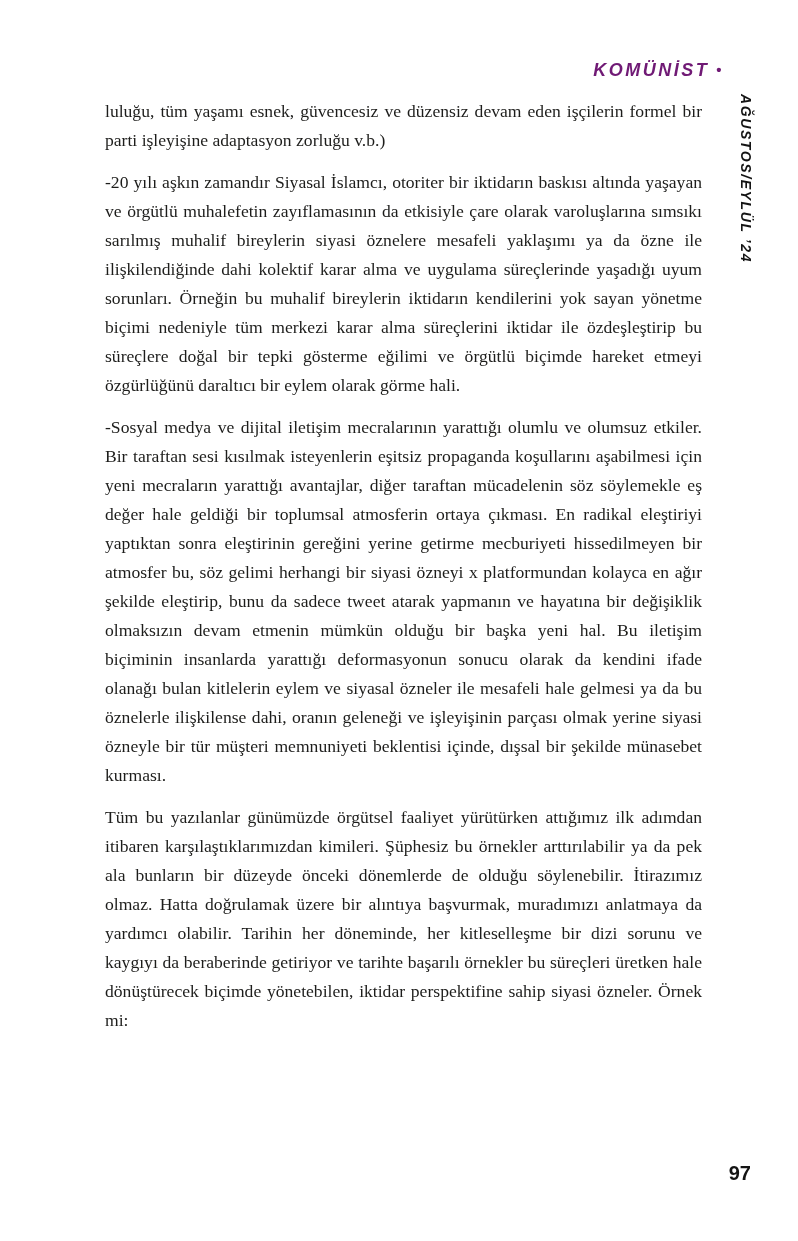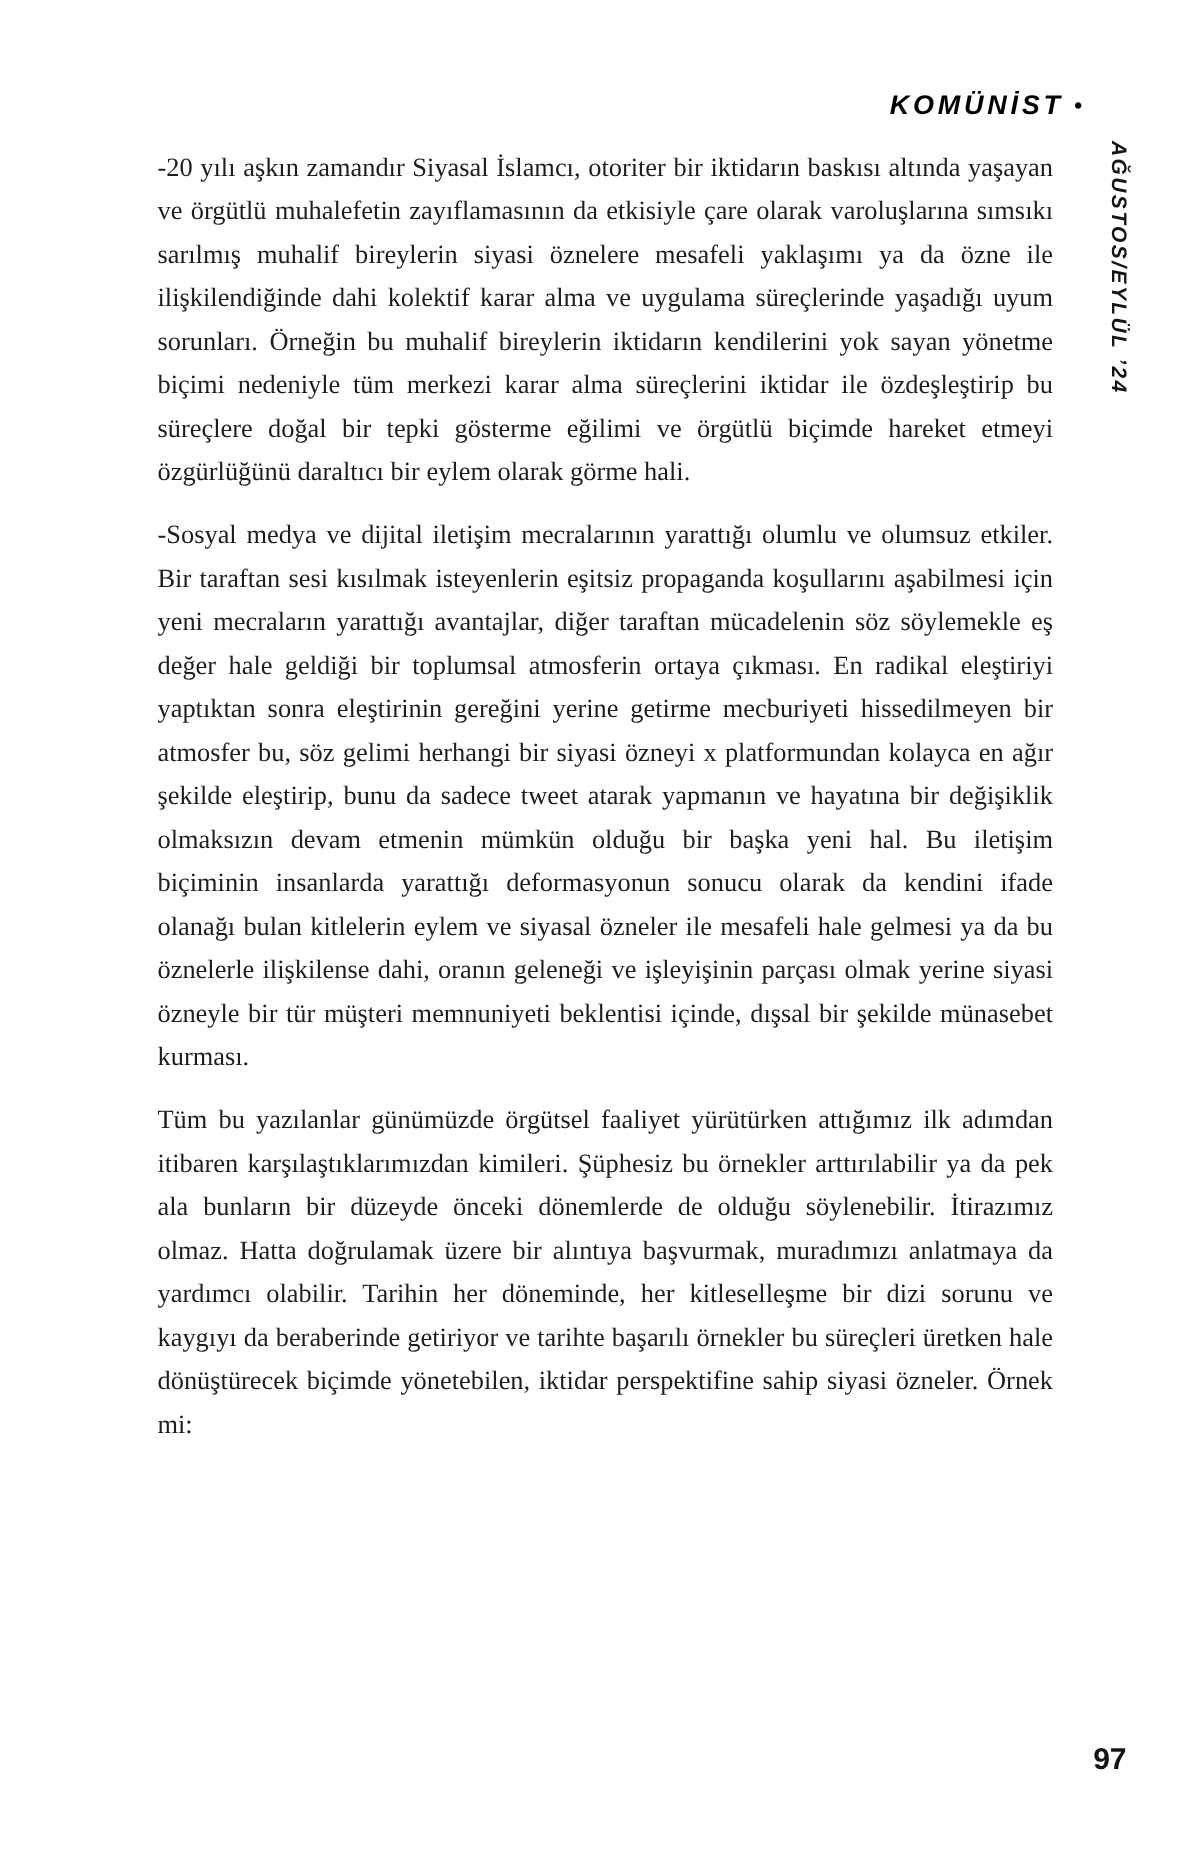--- a/index.html
+++ b/index.html
@@ -15,21 +15,21 @@
     background: #ffffff;
   }
   .masthead {
     position: absolute;
     top: 60px; right: 74px;
     font-family: "Liberation Sans", sans-serif;
     font-weight: bold;
     font-style: italic;
     font-size: 18px;
     letter-spacing: 2.5px;
-    color: #000000;
+    color: #701a75;
     white-space: nowrap;
   }
   .mag-bullet {
     margin-left: 7px;
     font-style: normal;
     font-size: 15px;
     vertical-align: 1px;
   }
   .issue-date {
     position: absolute;
@@ -68,20 +68,21 @@
 
 <div class="page">
 
   <header class="masthead">
     <span class="mag-title">KOMÜNİST</span><span class="mag-bullet">•</span>
   </header>
 
   <aside class="issue-date">AĞUSTOS/EYLÜL ’24</aside>
 
   <main class="article">
+    <p class="para">luluğu, tüm yaşamı esnek, güvencesiz ve düzensiz devam eden işçilerin formel bir parti işleyişine adaptasyon zorluğu v.b.)</p>
     <p class="para">-20 yılı aşkın zamandır Siyasal İslamcı, otoriter bir iktidarın baskısı altında yaşayan ve örgütlü muhalefetin zayıflamasının da etkisiyle çare olarak varoluşlarına sımsıkı sarılmış muhalif bireylerin siyasi öznelere mesafeli yaklaşımı ya da özne ile ilişkilendiğinde dahi kolektif karar alma ve uygulama süreçlerinde yaşadığı uyum sorunları. Örneğin bu muhalif bireylerin iktidarın kendilerini yok sayan yönetme biçimi nedeniyle tüm merkezi karar alma süreçlerini iktidar ile özdeşleştirip bu süreçlere doğal bir tepki gösterme eğilimi ve örgütlü biçimde hareket etmeyi özgürlüğünü daraltıcı bir eylem olarak görme hali.</p>
     <p class="para">-Sosyal medya ve dijital iletişim mecralarının yarattığı olumlu ve olumsuz etkiler. Bir taraftan sesi kısılmak isteyenlerin eşitsiz propaganda koşullarını aşabilmesi için yeni mecraların yarattığı avantajlar, diğer taraftan mücadelenin söz söylemekle eş değer hale geldiği bir toplumsal atmosferin ortaya çıkması. En radikal eleştiriyi yaptıktan sonra eleştirinin gereğini yerine getirme mecburiyeti hissedilmeyen bir atmosfer bu, söz gelimi herhangi bir siyasi özneyi x platformundan kolayca en ağır şekilde eleştirip, bunu da sadece tweet atarak yapmanın ve hayatına bir değişiklik olmaksızın devam etmenin mümkün olduğu bir başka yeni hal. Bu iletişim biçiminin insanlarda yarattığı deformasyonun sonucu olarak da kendini ifade olanağı bulan kitlelerin eylem ve siyasal özneler ile mesafeli hale gelmesi ya da bu öznelerle ilişkilense dahi, oranın geleneği ve işleyişinin parçası olmak yerine siyasi özneyle bir tür müşteri memnuniyeti beklentisi içinde, dışsal bir şekilde münasebet kurması.</p>
     <p class="para">Tüm bu yazılanlar günümüzde örgütsel faaliyet yürütürken attığımız ilk adımdan itibaren karşılaştıklarımızdan kimileri. Şüphesiz bu örnekler arttırılabilir ya da pek ala bunların bir düzeyde önceki dönemlerde de olduğu söylenebilir. İtirazımız olmaz. Hatta doğrulamak üzere bir alıntıya başvurmak, muradımızı anlatmaya da yardımcı olabilir. Tarihin her döneminde, her kitleselleşme bir dizi sorunu ve kaygıyı da beraberinde getiriyor ve tarihte başarılı örnekler bu süreçleri üretken hale dönüştürecek biçimde yönetebilen, iktidar perspektifine sahip siyasi özneler. Örnek mi:</p>
   </main>
 
   <footer class="page-num">97</footer>
 
 </div>
 
 </body></html>

